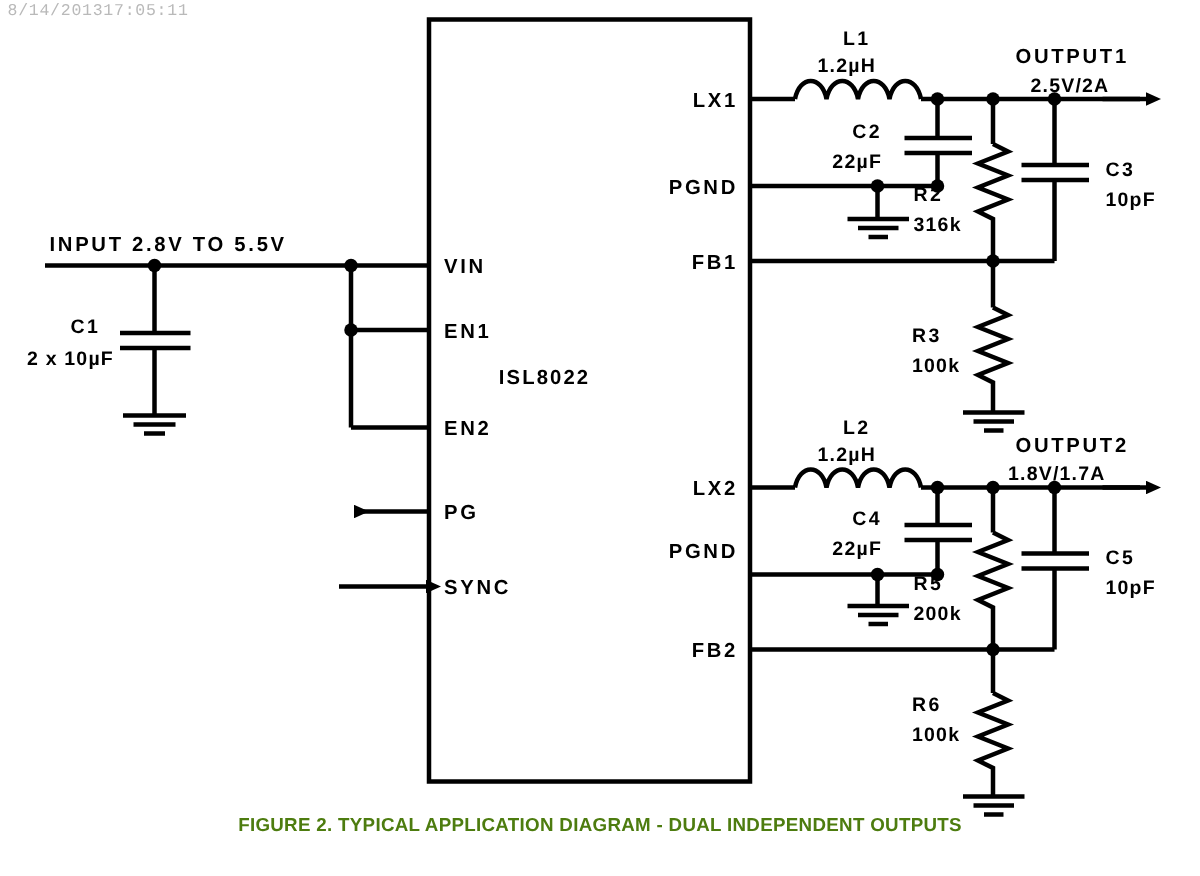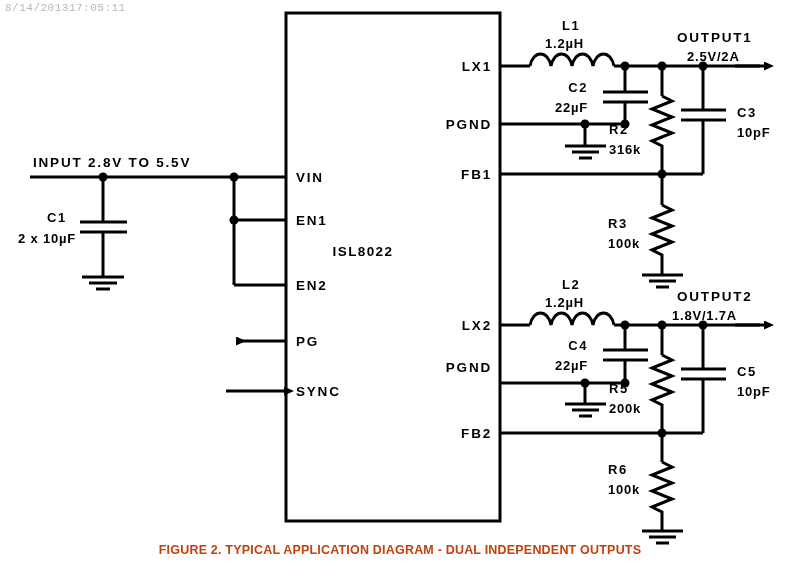--- a/index.html
+++ b/index.html
@@ -33,21 +33,21 @@
   #caption {
     position: absolute;
     left: 0;
     top: 543px;
     width: 800px;
     text-align: center;
     font-family: "Liberation Sans", sans-serif;
     font-size: 12.5px;
     font-weight: bold;
     letter-spacing: 0.2px;
-    color: #c2410c;
+    color: #4d7c0f;
   }
   svg#schematic {
     position: absolute;
     left: 0;
     top: 0;
     display: block;
   }
   svg#schematic text {
     font-family: "Liberation Sans", sans-serif;
     font-weight: bold;

